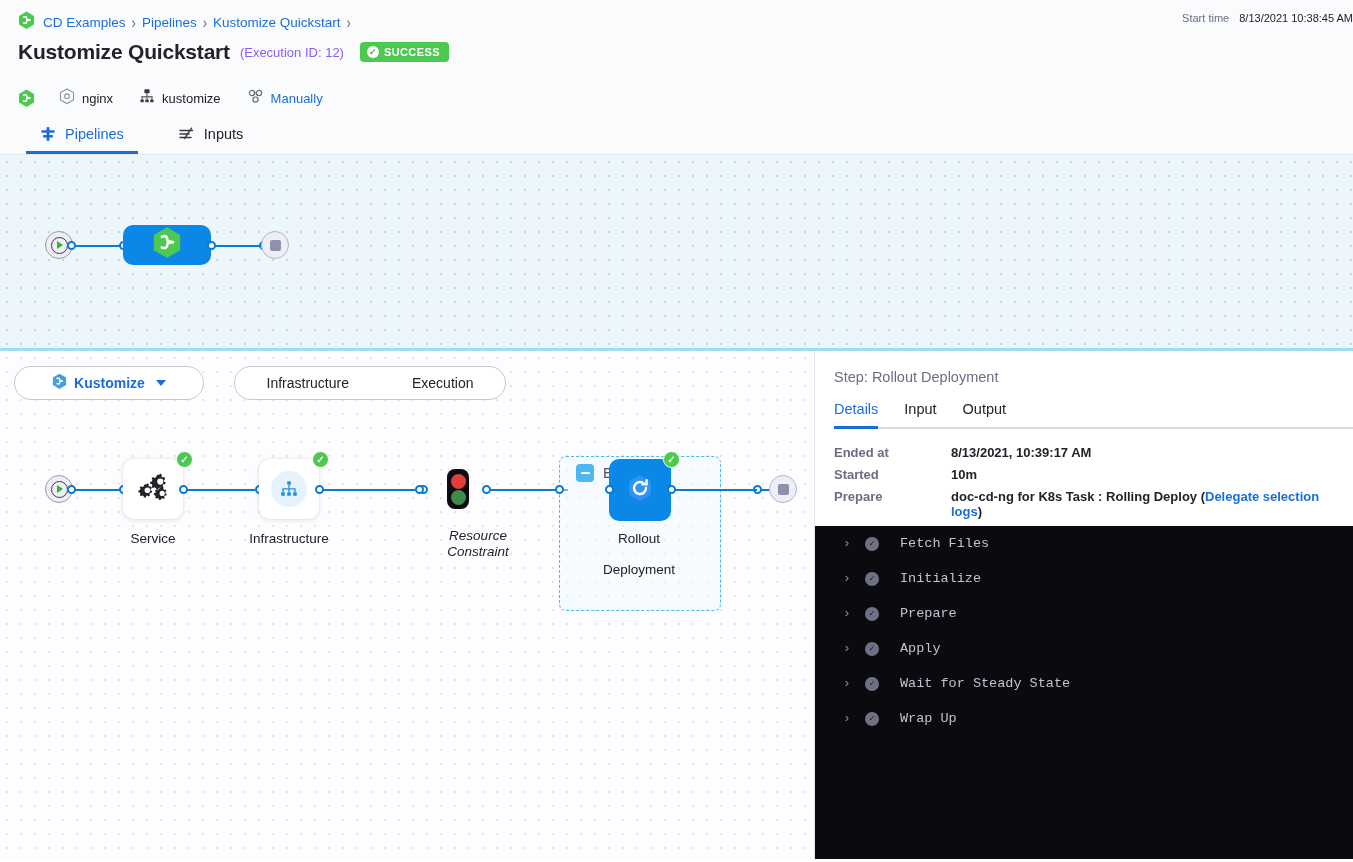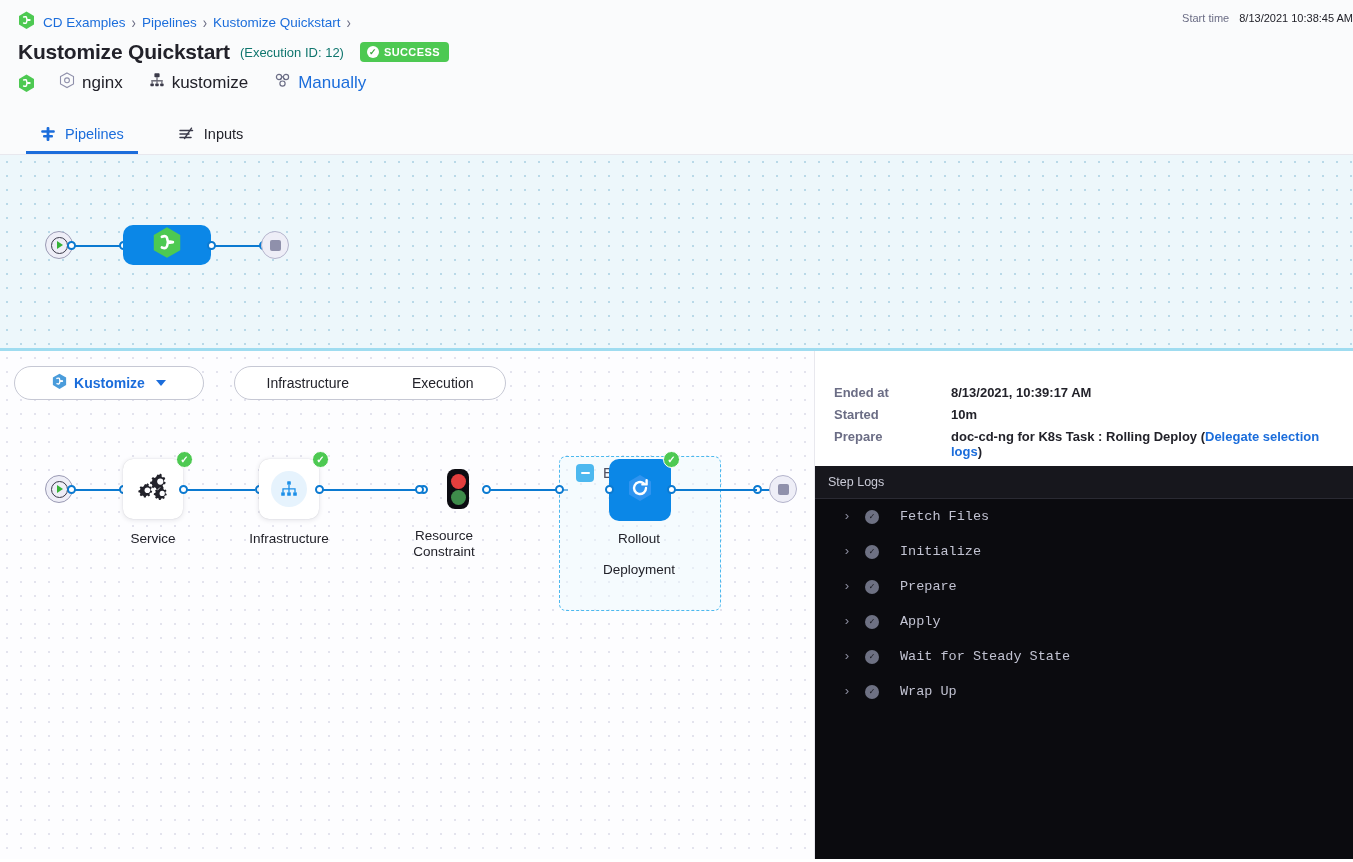--- a/index.html
+++ b/index.html
@@ -32,38 +32,38 @@
   }
   .hex-green svg { display:block; }
 
   .title-row {
     display: flex; align-items: center; gap: 10px;
     margin-top: 10px;
   }
   .page-title {
     font-size: 21px; font-weight: bold; color: #22222a; letter-spacing: -0.2px;
   }
-  .exec-id { font-size: 13px; color: #0f766e; }
+  .exec-id { font-size: 13px; color: #8b5cf6; }
   .badge-success {
     display: inline-flex; align-items: center; gap: 5px;
     background: #4dc952; color: #fff;
     font-size: 11px; font-weight: bold; letter-spacing: .4px;
     padding: 4px 9px 4px 7px; border-radius: 4px;
     margin-left: 6px;
   }
   .badge-check {
     width: 12px; height: 12px; border-radius: 50%;
     background: #fff; color: #3aa83f; font-size: 9px; font-weight: bold;
     display: inline-flex; align-items: center; justify-content: center;
     line-height: 1;
   }
 
   .meta-row {
     display: flex; align-items: center;
-    margin-top: 8px; gap: 0px; font-size: 17px; color: #22222a;
+    margin-top: 24px; gap: 0px; font-size: 13px; color: #22222a;
   }
   .meta-item { display: flex; align-items: center; gap: 7px; }
   .meta-item + .meta-item { margin-left: 26px; }
   .meta-item.first + .meta-item { margin-left: 22px; }
   .meta-link { color: #1b6ddb; }
 
   .start-time {
     position: absolute; right: 0px; top: 12px;
     font-size: 11px; white-space: nowrap;
   }
@@ -425,21 +425,21 @@
     <div class="node-label" style="left:289px; top:180px;">Infrastructure</div>
 
     <div class="dot-port" style="left:315px; top:134px;"></div>
     <div class="edge" style="left:323px; top:138px; width:96px;"></div>
     <div class="dot-port" style="left:419px; top:134px;"></div>
 
     <div class="traffic" style="left:447px; top:118px;">
       <i class="red"></i>
       <i class="green"></i>
     </div>
-    <div class="node-label" style="left:444px; top:177px;">
+    <div class="node-label" style="left:478px; top:177px;font-style:italic;">
       <span>Resource</span><br>
       <span>Constraint</span>
     </div>
 
     <div class="dot-port" style="left:482px; top:134px;"></div>
     <div class="edge" style="left:490px; top:138px; width:78px;"></div>
 
     <div class="group-box" style="left:559px; top:105px; width:162px; height:155px;"></div>
     <div class="group-label" style="left:576px; top:113px;">
       <span class="collapse-sq">
@@ -473,39 +473,44 @@
     <div class="edge" style="left:761px; top:138px; width:14px;"></div>
 
     <div class="terminal stop" style="left:769px; top:124px;">
       <span class="stop-sq"></span>
     </div>
   </div>
 
   <div class="panel">
 
     <div class="panel-head">
+      <div class="step-title">Step: Rollout Deployment</div>
+      <div class="panel-tabs">
+        <div class="ptab active">Details</div>
+        <div class="ptab">Input</div>
+        <div class="ptab">Output</div>
+      </div>
     </div>
 
     <div class="detail-table">
       <div class="detail-row">
         <span class="dt-key">Ended at</span>
         <span class="dt-val">8/13/2021, 10:39:17 AM</span>
       </div>
       <div class="detail-row">
         <span class="dt-key">Started</span>
         <span class="dt-val">10m</span>
       </div>
       <div class="detail-row">
         <span class="dt-key">Prepare</span>
         <span class="dt-val"><span>doc-cd-ng for K8s Task : Rolling Deploy (</span><a href="#">Delegate selection logs</a><span>)</span></span>
       </div>
     </div>
 
     <div class="logs">
-      <div class="logs-head">Step Logs</div>
 
       <div class="log-row">
         <span class="log-chev">›</span>
         <span class="log-ok">✓</span>
         <span>Fetch Files</span>
       </div>
       <div class="log-row">
         <span class="log-chev">›</span>
         <span class="log-ok">✓</span>
         <span>Initialize</span>

